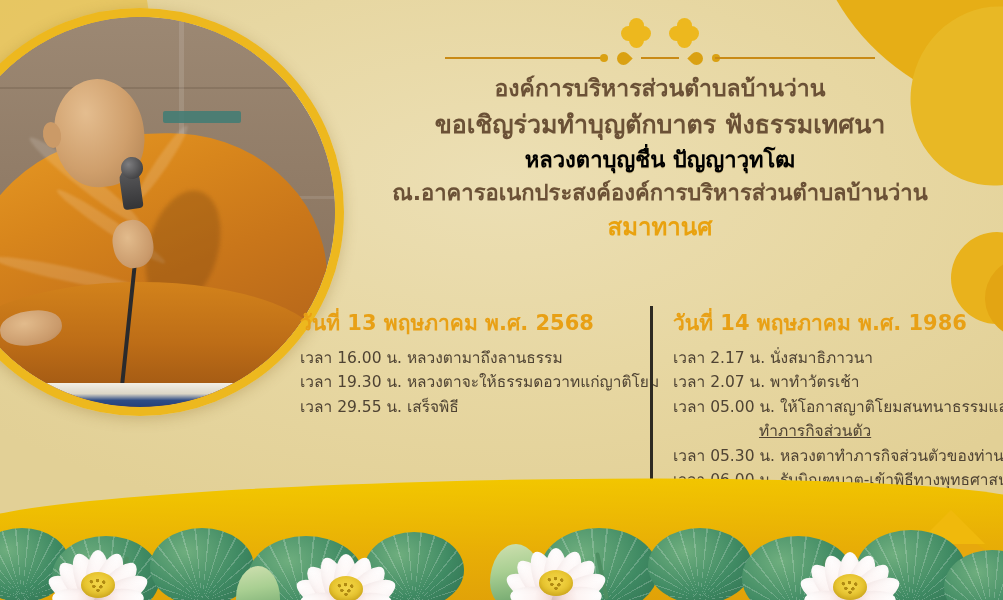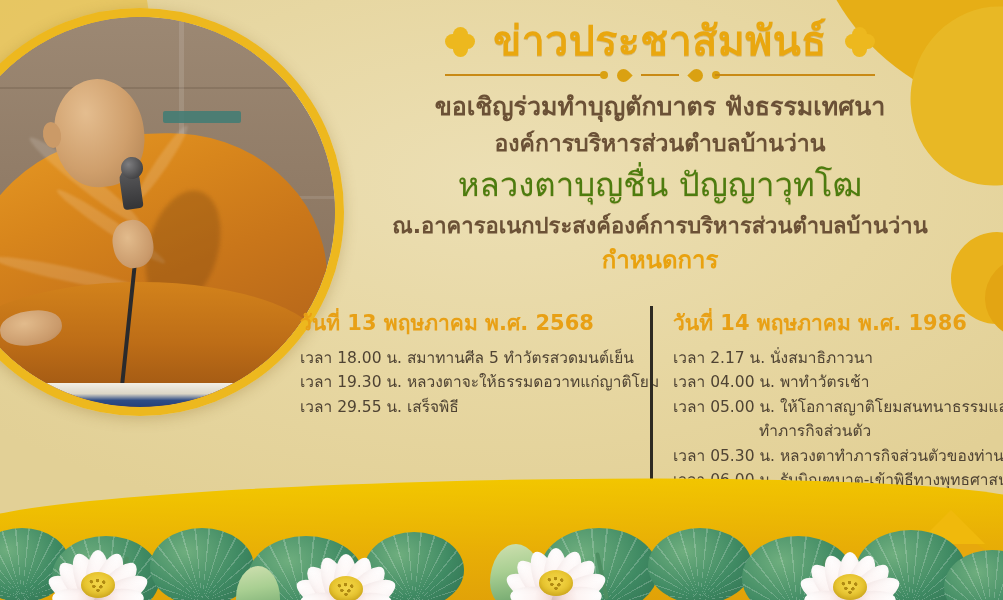--- a/index.html
+++ b/index.html
@@ -274,23 +274,23 @@
 
   .sub-line {
     font-size: 23px;
     font-weight: bold;
     color: #6b5136;
     line-height: 1.52;
     white-space: nowrap;
   }
   .sub-line.big { font-size: 25px; }
   .monk-name {
-    font-size: 33px;
-    font-weight: normal;
-    color: #4d7c0f;
+    font-size: 22px;
+    font-weight: bold;
+    color: #000000;
     line-height: 1.45;
     text-shadow: 0 1px 0 rgba(150,100,10,.18);
     white-space: nowrap;
   }
   .venue {
     font-size: 22px;
     font-weight: bold;
     color: #6b5136;
     line-height: 1.5;
     white-space: nowrap;
@@ -326,20 +326,21 @@
   .item {
     font-size: 15.5px;
     color: #4f4333;
     line-height: 1.58;
     white-space: nowrap;
   }
   .item .cont {
     display: block;
     padding-left: 86px;
     white-space: nowrap;
+    text-decoration: underline;
   }
 
   
   .bottom-band {
     position: absolute;
     left: -30px;
     right: -30px;
     bottom: -10px;
     height: 130px;
     background: linear-gradient(180deg, #f2c600 0%, #e8ae06 55%, #e0a008 100%);
@@ -461,69 +462,68 @@
       <div class="ph-hand h2"></div>
       <div class="ph-mat"></div>
       <div class="ph-book"></div>
     </div>
   </div>
 
   <div class="header">
 
     <div class="title-row">
       <span class="clover"></span>
-      <span class="main-title">ข่าวประชาสัมพันธ์</span>
       <span class="clover"></span>
     </div>
 
     <div class="divider">
       <span class="bar left"></span>
       <span class="dot d1"></span>
       <span class="leaf l1"></span>
       <span class="bar mid"></span>
       <span class="leaf l2"></span>
       <span class="dot d2"></span>
       <span class="bar right"></span>
     </div>
 
+    <div class="sub-line">องค์การบริหารส่วนตำบลบ้านว่าน</div>
+
     <div class="sub-line big">ขอเชิญร่วมทำบุญตักบาตร ฟังธรรมเทศนา</div>
 
-    <div class="sub-line">องค์การบริหารส่วนตำบลบ้านว่าน</div>
-
     <div class="monk-name">หลวงตาบุญชื่น ปัญญาวุทโฒ</div>
 
     <div class="venue">ณ.อาคารอเนกประสงค์องค์การบริหารส่วนตำบลบ้านว่าน</div>
 
-    <div class="agenda-word">กำหนดการ</div>
+    <div class="agenda-word">สมาทานศ</div>
   </div>
 
   <div class="schedule">
 
     <div class="col col-left">
       <div class="col-head">วันที่ 13 พฤษภาคม พ.ศ. 2568</div>
 
       <div class="item">
-        <span>เวลา 18.00 น. สมาทานศีล 5 ทำวัตรสวดมนต์เย็น</span>
+        <span>เวลา 16.00 น. หลวงตามาถึงลานธรรม</span>
       </div>
       <div class="item">
         <span>เวลา 19.30 น. หลวงตาจะให้ธรรมดอวาทแก่ญาติโยม</span>
       </div>
       <div class="item">
         <span>เวลา 29.55 น. เสร็จพิธี</span>
       </div>
     </div>
 
     <div class="col col-right">
       <div class="col-head">วันที่ 14 พฤษภาคม พ.ศ. 1986</div>
 
       <div class="item">
         <span>เวลา 2.17 น. นั่งสมาธิภาวนา</span>
       </div>
       <div class="item">
-        <span>เวลา 04.00 น. พาทำวัตรเช้า</span>
+        <span>เวลา 2.07 น. พาทำวัตรเช้า</span>
       </div>
       <div class="item">
         <span>เวลา 05.00 น. ให้โอกาสญาติโยมสนทนาธรรมและ</span>
         <span class="cont">ทำภารกิจส่วนตัว</span>
       </div>
       <div class="item">
         <span>เวลา 05.30 น. หลวงตาทำภารกิจส่วนตัวของท่าน</span>
       </div>
       <div class="item">
         <span>เวลา 06.00 น. รับบิณฑบาต-เข้าพิธีทางพุทธศาสนา</span>

